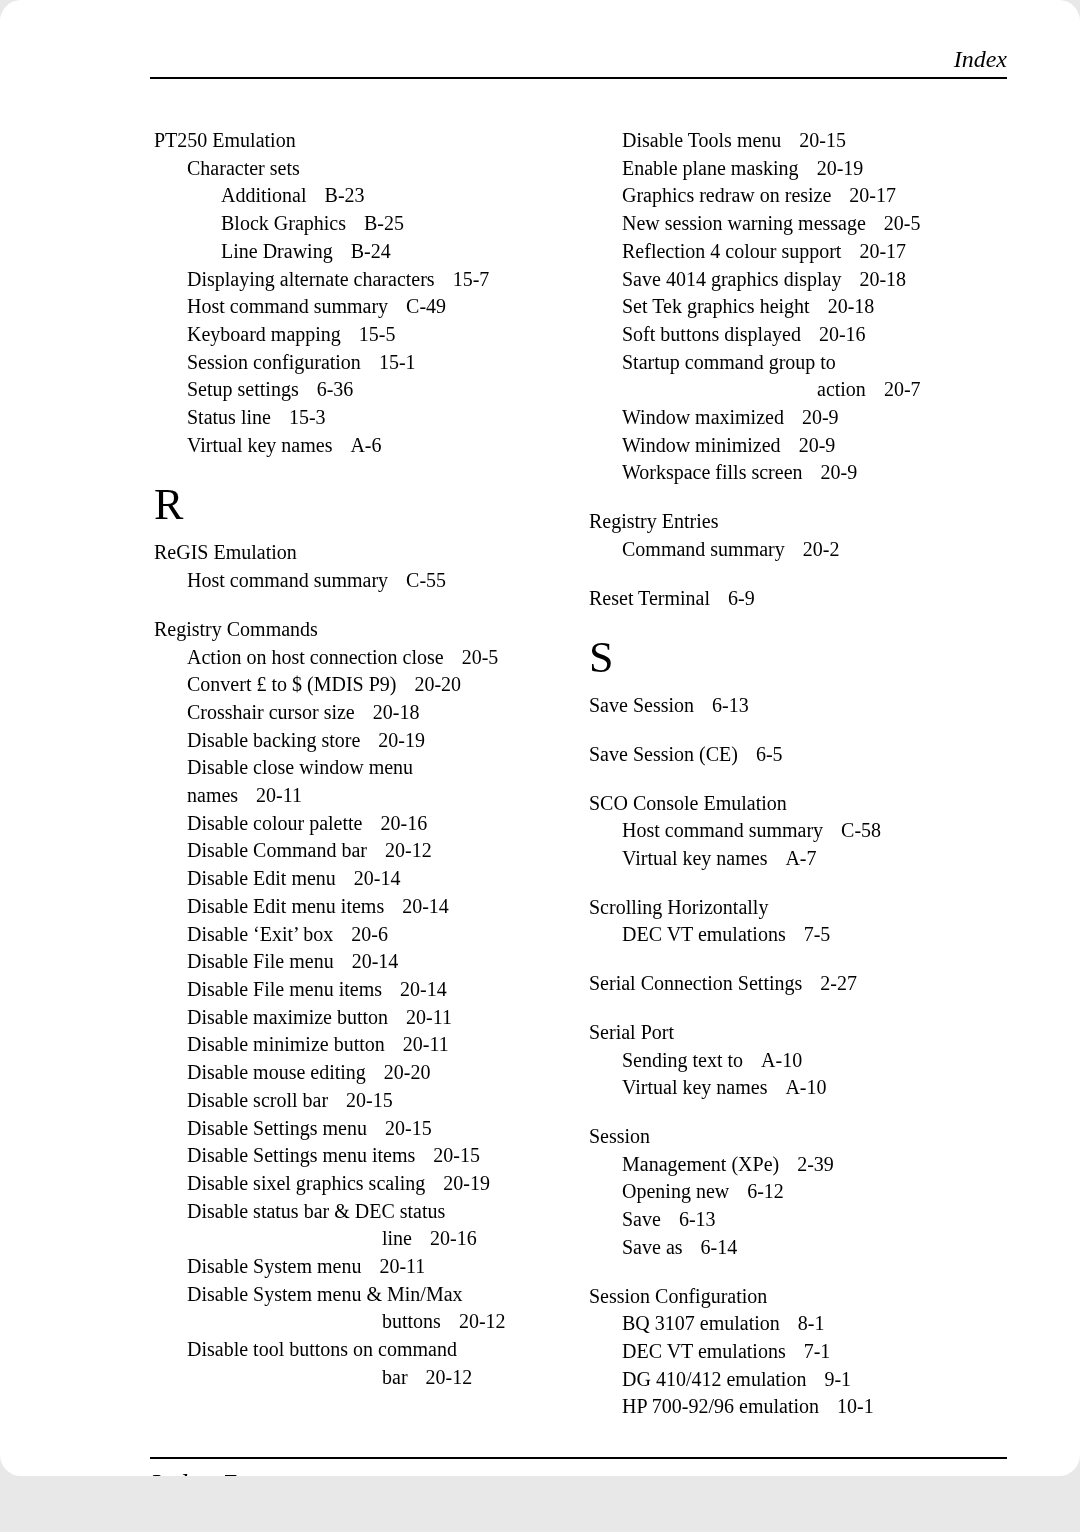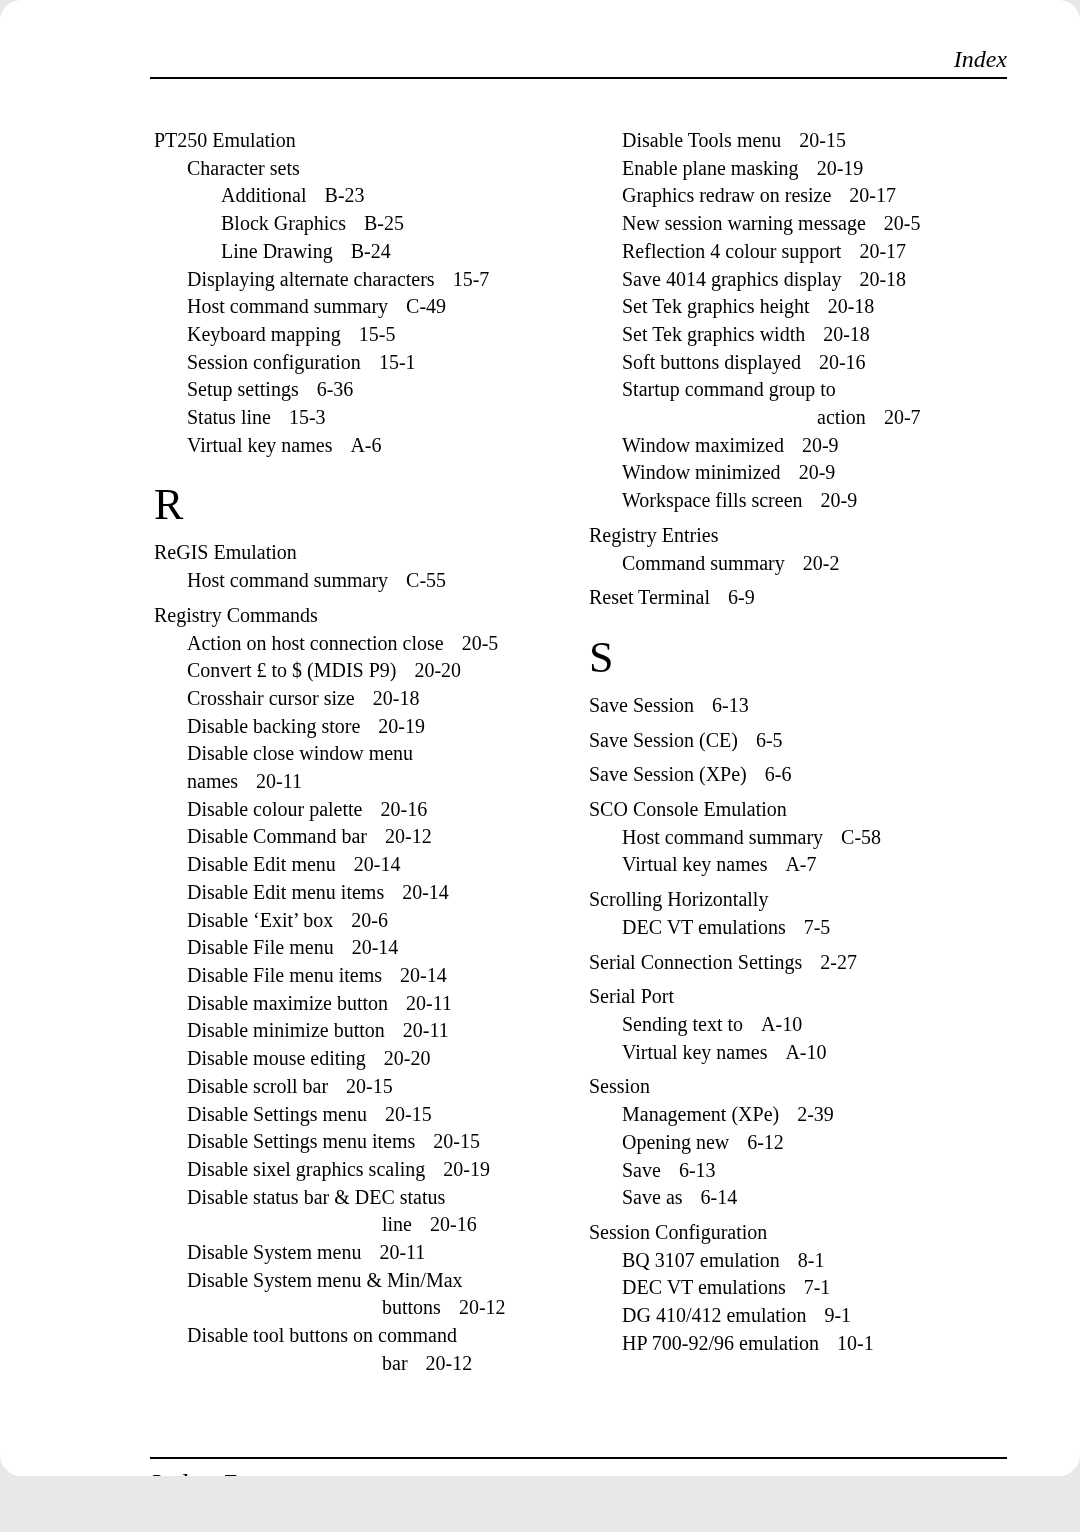--- a/index.html
+++ b/index.html
@@ -40,21 +40,21 @@
     font-size:20px;
     line-height:27.7px;
   }
   .column.left  { left:154px; }
   .column.right { left:589px; }
   .index-line { white-space:nowrap; }
   .indent-0 { padding-left:0; }
   .indent-1 { padding-left:33px; }
   .indent-2 { padding-left:67px; }
   .indent-3 { padding-left:228px;font-family:Liberation Serif, serif; }
-  .gap { margin-top:7px; }
+  .gap { margin-top:21px; }
   .entry-page { margin-left:18px; }
   .section-letter {
     font-size:44px;
     line-height:48px;
     margin:22px 0 10px 0;
   }
 </style>
 </head>
 <body>
 
@@ -113,34 +113,32 @@
     </div>
 
   <div class="column right">
       <div class="index-line indent-1"><span class="entry-text">Disable Tools menu</span><span class="entry-page">20-15</span></div>
       <div class="index-line indent-1"><span class="entry-text">Enable plane masking</span><span class="entry-page">20-19</span></div>
       <div class="index-line indent-1"><span class="entry-text">Graphics redraw on resize</span><span class="entry-page">20-17</span></div>
       <div class="index-line indent-1"><span class="entry-text">New session warning message</span><span class="entry-page">20-5</span></div>
       <div class="index-line indent-1"><span class="entry-text">Reflection 4 colour support</span><span class="entry-page">20-17</span></div>
       <div class="index-line indent-1"><span class="entry-text">Save 4014 graphics display</span><span class="entry-page">20-18</span></div>
       <div class="index-line indent-1"><span class="entry-text">Set Tek graphics height</span><span class="entry-page">20-18</span></div>
-      <div class="index-line indent-1"><span class="entry-text">Set Tek graphics width</span><span class="entry-page">20-18</span></div>
       <div class="index-line indent-1"><span class="entry-text">Soft buttons displayed</span><span class="entry-page">20-16</span></div>
       <div class="index-line indent-1"><span class="entry-text">Startup command group to</span></div>
       <div class="index-line indent-3"><span class="entry-text">action</span><span class="entry-page">20-7</span></div>
       <div class="index-line indent-1"><span class="entry-text">Window maximized</span><span class="entry-page">20-9</span></div>
       <div class="index-line indent-1"><span class="entry-text">Window minimized</span><span class="entry-page">20-9</span></div>
       <div class="index-line indent-1"><span class="entry-text">Workspace fills screen</span><span class="entry-page">20-9</span></div>
       <div class="index-line indent-0 gap"><span class="entry-text">Registry Entries</span></div>
       <div class="index-line indent-1"><span class="entry-text">Command summary</span><span class="entry-page">20-2</span></div>
       <div class="index-line indent-0 gap"><span class="entry-text">Reset Terminal</span><span class="entry-page">6-9</span></div>
       <div class="section-letter">S</div>
       <div class="index-line indent-0"><span class="entry-text">Save Session</span><span class="entry-page">6-13</span></div>
       <div class="index-line indent-0 gap"><span class="entry-text">Save Session (CE)</span><span class="entry-page">6-5</span></div>
-      <div class="index-line indent-0 gap"><span class="entry-text">Save Session (XPe)</span><span class="entry-page">6-6</span></div>
       <div class="index-line indent-0 gap"><span class="entry-text">SCO Console Emulation</span></div>
       <div class="index-line indent-1"><span class="entry-text">Host command summary</span><span class="entry-page">C-58</span></div>
       <div class="index-line indent-1"><span class="entry-text">Virtual key names</span><span class="entry-page">A-7</span></div>
       <div class="index-line indent-0 gap"><span class="entry-text">Scrolling Horizontally</span></div>
       <div class="index-line indent-1"><span class="entry-text">DEC VT emulations</span><span class="entry-page">7-5</span></div>
       <div class="index-line indent-0 gap"><span class="entry-text">Serial Connection Settings</span><span class="entry-page">2-27</span></div>
       <div class="index-line indent-0 gap"><span class="entry-text">Serial Port</span></div>
       <div class="index-line indent-1"><span class="entry-text">Sending text to</span><span class="entry-page">A-10</span></div>
       <div class="index-line indent-1"><span class="entry-text">Virtual key names</span><span class="entry-page">A-10</span></div>
       <div class="index-line indent-0 gap"><span class="entry-text">Session</span></div>

